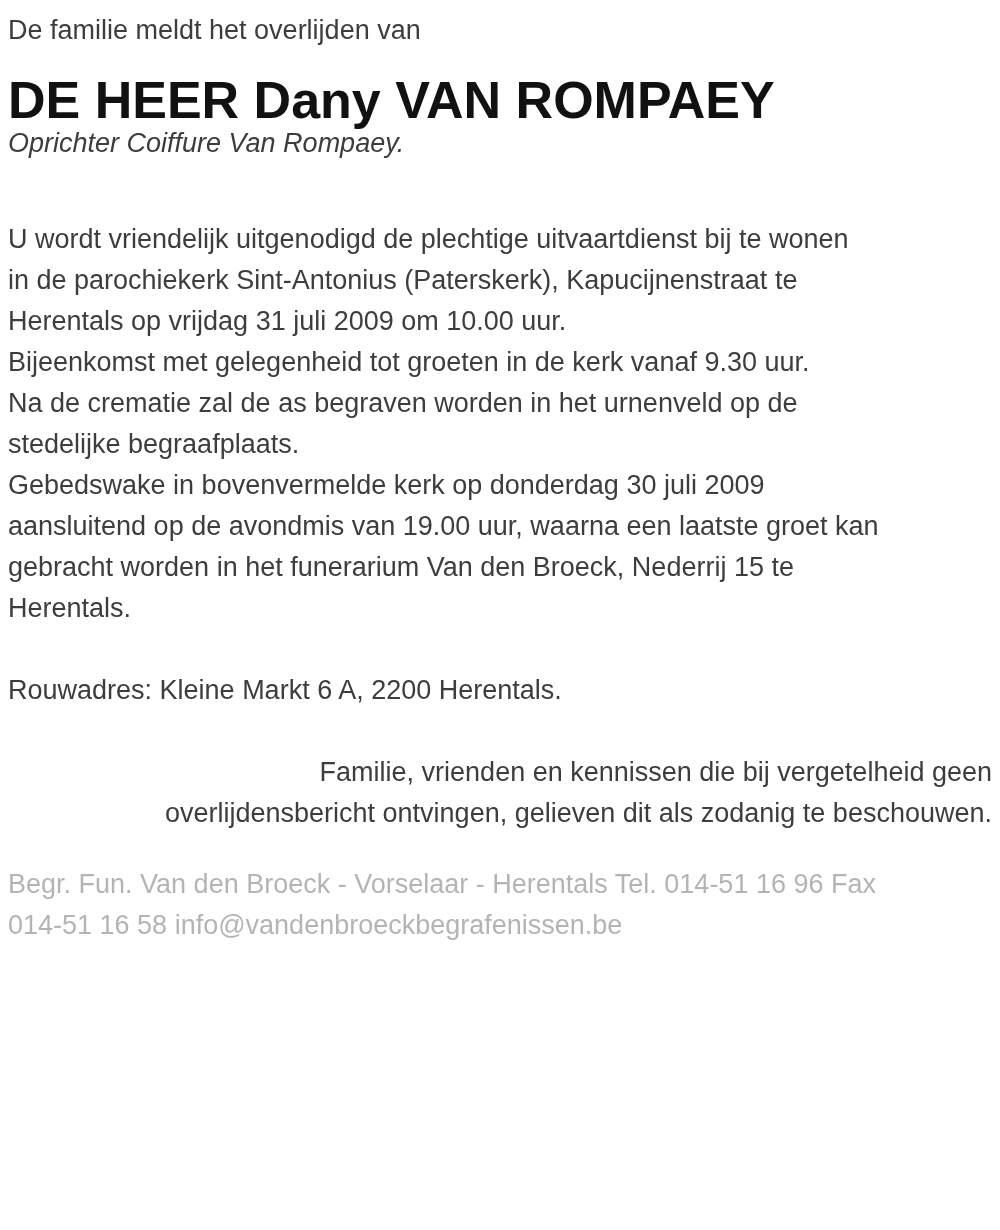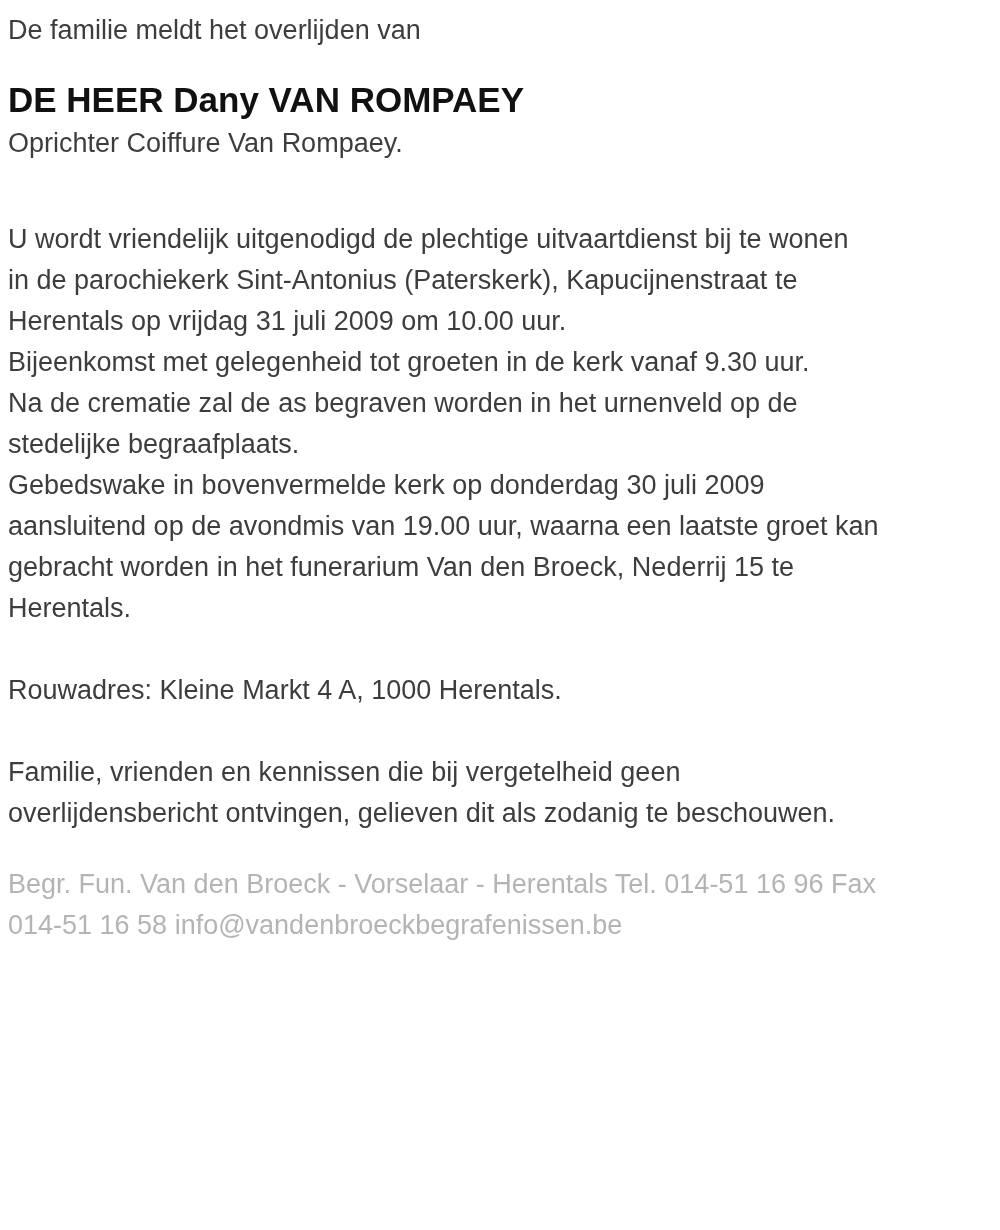--- a/index.html
+++ b/index.html
@@ -21,35 +21,37 @@
     background: #ffffff;
     color: #3d3d3d;
     font-size: 27px;
     line-height: 41px;
   }
   .intro {
     margin: 0;
   }
   .name {
     margin: 26px 0 0 0;
-    font-size: 35px;
+    font-size: 52px;
     line-height: 46px;
     font-weight: 700;
     color: #111111;
     letter-spacing: 0px;
   }
   .subtitle {
     margin: 0 0 55px 0;
+    font-style: italic;
   }
   .para {
     margin: 0 0 41px 0;
     white-space: pre-line;
   }
   .para.apology {
     margin-bottom: 30px;
+    text-align: right;
   }
   .footer {
     margin: 0;
     white-space: pre-line;
     color: #b4b4b4;
   }
 </style>
 </head>
 <body>
 
@@ -66,20 +68,20 @@
 in de parochiekerk Sint-Antonius (Paterskerk), Kapucijnenstraat te
 Herentals op vrijdag 31 juli 2009 om 10.00 uur.
 Bijeenkomst met gelegenheid tot groeten in de kerk vanaf 9.30 uur.
 Na de crematie zal de as begraven worden in het urnenveld op de
 stedelijke begraafplaats.
 Gebedswake in bovenvermelde kerk op donderdag 30 juli 2009
 aansluitend op de avondmis van 19.00 uur, waarna een laatste groet kan
 gebracht worden in het funerarium Van den Broeck, Nederrij 15 te
 Herentals.</p>
 
-  <p class="para">Rouwadres: Kleine Markt 4 A, 1000 Herentals.</p>
+  <p class="para">Rouwadres: Kleine Markt 6 A, 2200 Herentals.</p>
 
   <p class="para apology">Familie, vrienden en kennissen die bij vergetelheid geen
 overlijdensbericht ontvingen, gelieven dit als zodanig te beschouwen.</p>
 
   <p class="footer">Begr. Fun. Van den Broeck - Vorselaar - Herentals Tel. 014-51 16 96 Fax
 014-51 16 58 info@vandenbroeckbegrafenissen.be</p>
 </div>
 
 </body></html>

